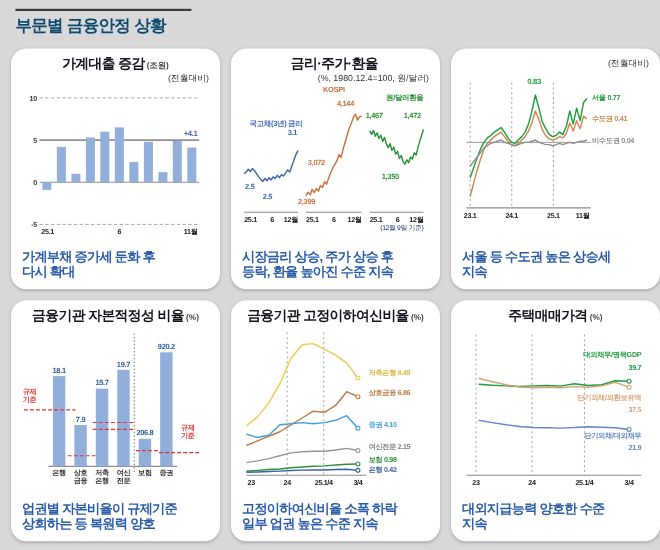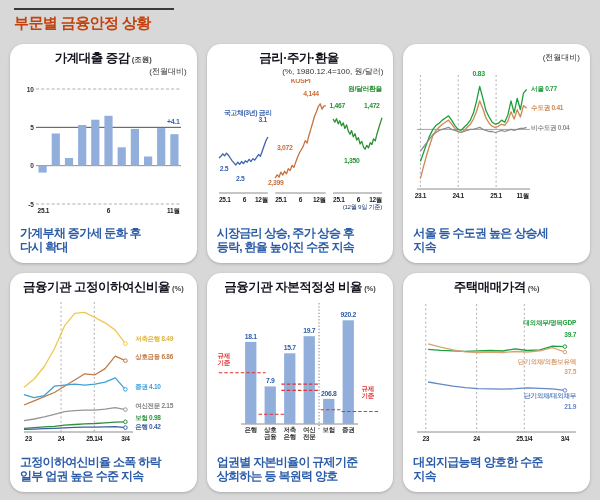--- a/index.html
+++ b/index.html
@@ -3,23 +3,23 @@
 <meta charset="utf-8">
 <style>
   html,body{margin:0;padding:0;}
   body{
     width:600px;height:500px;overflow:hidden;position:relative;
     background:#d8d8d8;
     font-family:"Liberation Sans","DejaVu Sans",sans-serif;
   }
   .header{position:absolute;left:14px;top:8px;width:170px;}
   .header-rule{border-top:2px solid #3a3a3a;width:160px;margin-bottom:4px;}
-  .page-title{margin:0;font-size:15px;font-weight:800;color:#c2410c;letter-spacing:-0.6px;}
+  .page-title{margin:0;font-size:15px;font-weight:800;color:#0c4a6e;letter-spacing:-0.6px;}
   .grid{
-    position:absolute;left:10px;right:10px;top:44px;
+    position:absolute;left:10px;right:0;top:44px;
     display:grid;grid-template-columns:repeat(3,1fr);grid-template-rows:219px 219px;gap:10px;
   }
   .card{
     background:#fff;border-radius:14px;box-shadow:0 1px 3px rgba(0,0,0,.22);
     padding:7px 10px 8px;display:flex;flex-direction:column;overflow:hidden;
   }
   .card-title{text-align:center;font-size:12.5px;font-weight:800;color:#14141e;letter-spacing:-0.5px;line-height:1.15;}
   .unit{font-size:7.5px;font-weight:700;color:#444;margin-left:2px;letter-spacing:0;}
   .subtitle{text-align:right;font-size:8px;color:#333;margin-top:1px;}
   .subtitle:empty{display:none;}
@@ -125,54 +125,20 @@
         <text x="45.2" y="133" font-size="6.5" font-weight="700" fill="#222" text-anchor="middle">24.1</text>
         <text x="83.1" y="133" font-size="6.5" font-weight="700" fill="#222" text-anchor="middle">25.1</text>
         <text x="115.9" y="133" font-size="6.5" font-weight="700" fill="#222" text-anchor="end">11월</text>
         <text x="65.6" y="11.1" font-size="7" font-weight="700" fill="#1e9e3c" text-anchor="middle"><tspan x="65.6" dy="0">0.83</tspan></text>
         <text x="118.1" y="26.0" font-size="6.6" font-weight="700" fill="#1e9e3c" text-anchor="start"><tspan x="118.1" dy="0">서울 0.77</tspan></text>
         <text x="118.1" y="45.3" font-size="6.6" font-weight="700" fill="#cd8850" text-anchor="start"><tspan x="118.1" dy="0">수도권 0.41</tspan></text>
         <text x="118.1" y="64.7" font-size="6.6" font-weight="700" fill="#8d8d8d" text-anchor="start"><tspan x="118.1" dy="0">비수도권 0.04</tspan></text>
       </svg>
     <p class="caption">서울 등 수도권 높은 상승세
 지속</p>
-  </section>
-
-  <section class="card">
-    <div class="card-title"><span>금융기관 고정이하여신비율</span><span class="unit">(%)</span></div>
-
-    <svg id="ch3" class="chart tall">
-        <line x1="41.06" x2="41.06" y1="6" y2="136" stroke="#9a9a9a" stroke-width="0.8" stroke-dasharray="2,2.4"></line>
-        <line x1="74.305" x2="74.305" y1="6" y2="136" stroke="#9a9a9a" stroke-width="0.8" stroke-dasharray="2,2.4"></line>
-        <line x1="4" x2="113" y1="136" y2="136" stroke="#8c8c8c" stroke-width="1"></line>
-        <polyline points="4.0,91.3 14.1,83.0 24.3,70.5 34.4,52.8 44.5,29.9 54.7,17.4 64.8,16.4 75.0,21.6 85.1,26.8 95.2,34.1 105.4,47.7" fill="none" stroke="#eec94f" stroke-width="1.3" stroke-linejoin="round"></polyline>
-        <circle cx="105.4" cy="47.7" r="1.8" fill="#fff" stroke="#eec94f" stroke-width="1"></circle>
-        <polyline points="4.0,109.0 14.1,104.8 24.3,100.6 34.4,96.5 44.5,90.2 54.7,84.0 64.8,77.8 75.0,78.8 85.1,72.6 95.2,60.1 105.4,64.7" fill="none" stroke="#bf7a45" stroke-width="1.3" stroke-linejoin="round"></polyline>
-        <circle cx="105.4" cy="64.7" r="1.8" fill="#fff" stroke="#bf7a45" stroke-width="1"></circle>
-        <polyline points="4.0,98.6 14.1,101.7 24.3,99.6 34.4,90.2 44.5,89.2 54.7,88.2 64.8,89.2 75.0,88.2 85.1,86.1 95.2,81.9 105.4,93.4" fill="none" stroke="#3da0d8" stroke-width="1.3" stroke-linejoin="round"></polyline>
-        <circle cx="105.4" cy="93.4" r="1.8" fill="#fff" stroke="#3da0d8" stroke-width="1"></circle>
-        <polyline points="4.0,124.6 14.1,123.0 24.3,120.9 34.4,118.3 44.5,115.7 54.7,114.7 64.8,114.2 75.0,114.2 85.1,113.1 95.2,111.6 105.4,113.6" fill="none" stroke="#969696" stroke-width="1.3" stroke-linejoin="round"></polyline>
-        <circle cx="105.4" cy="113.6" r="1.8" fill="#fff" stroke="#969696" stroke-width="1"></circle>
-        <polyline points="4.0,132.4 14.1,131.6 24.3,130.8 34.4,130.3 44.5,129.2 54.7,128.5 64.8,127.9 75.0,127.5 85.1,126.8 95.2,126.1 105.4,125.8" fill="none" stroke="#2f8f3a" stroke-width="1.3" stroke-linejoin="round"></polyline>
-        <circle cx="105.4" cy="125.8" r="1.8" fill="#fff" stroke="#2f8f3a" stroke-width="1"></circle>
-        <polyline points="4.0,133.4 14.1,133.1 24.3,132.7 34.4,132.3 44.5,131.8 54.7,131.4 64.8,131.2 75.0,131.2 85.1,130.8 95.2,130.6 105.4,131.6" fill="none" stroke="#3b5fa0" stroke-width="1.3" stroke-linejoin="round"></polyline>
-        <circle cx="105.4" cy="131.6" r="1.8" fill="#fff" stroke="#3b5fa0" stroke-width="1"></circle>
-        <text x="5.1" y="145" font-size="6.5" font-weight="700" fill="#222" text-anchor="start">23</text>
-        <text x="41.1" y="145" font-size="6.5" font-weight="700" fill="#222" text-anchor="middle">24</text>
-        <text x="74.3" y="145" font-size="6.5" font-weight="700" fill="#222" text-anchor="middle">25.1/4</text>
-        <text x="105.4" y="145" font-size="6.5" font-weight="700" fill="#222" text-anchor="middle">3/4</text>
-        <text x="115.2" y="45.0" font-size="6.5" font-weight="700" fill="#e0b43a" text-anchor="start"><tspan x="115.2" dy="0">저축은행 8.49</tspan></text>
-        <text x="115.2" y="63.2" font-size="6.5" font-weight="700" fill="#bf7a45" text-anchor="start"><tspan x="115.2" dy="0">상호금융 6.86</tspan></text>
-        <text x="115.2" y="92.5" font-size="6.5" font-weight="700" fill="#3da0d8" text-anchor="start"><tspan x="115.2" dy="0">증권 4.10</tspan></text>
-        <text x="115.2" y="111.9" font-size="6.5" font-weight="700" fill="#808080" text-anchor="start"><tspan x="115.2" dy="0">여신전문 2.15</tspan></text>
-        <text x="115.2" y="123.7" font-size="6.5" font-weight="700" fill="#2f8f3a" text-anchor="start"><tspan x="115.2" dy="0">보험 0.98</tspan></text>
-        <text x="115.2" y="133.4" font-size="6.5" font-weight="700" fill="#3b5fa0" text-anchor="start"><tspan x="115.2" dy="0">은행 0.42</tspan></text>
-      </svg>
-    <p class="caption">고정이하여신비율 소폭 하락
-일부 업권 높은 수준 지속</p>
   </section>
 
   <section class="card">
     <div class="card-title"><span>금융기관 자본적정성 비율</span><span class="unit">(%)</span></div>
 
     <svg id="ch4" class="chart tall">
         <line x1="102.039" x2="102.039" y1="7.159999999999994" y2="134.84" stroke="#666666" stroke-width="0.9" stroke-dasharray="1.2,2"></line>
         <line x1="24" x2="141" y1="128" y2="128" stroke="#8c8c8c" stroke-width="1"></line>
         <rect x="28.1" y="45.9" width="11.3" height="82.1" fill="#92afdc"></rect>
         <text x="33.75" y="42.9" font-size="6.8" font-weight="700" fill="#2b5ca8" text-anchor="middle">18.1</text>
@@ -202,20 +168,54 @@
         <line x1="103.56" x2="123.45" y1="113.75" y2="113.75" stroke="#e03131" stroke-width="1.1" stroke-dasharray="3.5,2"></line>
         <line x1="124.62" x2="162.06" y1="115.46000000000001" y2="115.46000000000001" stroke="#e03131" stroke-width="1.1" stroke-dasharray="3.5,2"></line>
         <text x="0.6" y="61.9" font-size="6.5" font-weight="700" fill="#e03131" text-anchor="start"><tspan x="0.6" dy="0">규제</tspan><tspan x="0.6" dy="7.5">기준</tspan></text>
         <text x="144.5" y="94.9" font-size="6.5" font-weight="700" fill="#e03131" text-anchor="start"><tspan x="144.5" dy="0">규제</tspan><tspan x="144.5" dy="7.5">기준</tspan></text>
       </svg>
     <p class="caption">업권별 자본비율이 규제기준
 상회하는 등 복원력 양호</p>
   </section>
 
   <section class="card">
+    <div class="card-title"><span>금융기관 고정이하여신비율</span><span class="unit">(%)</span></div>
+
+    <svg id="ch3" class="chart tall">
+        <line x1="41.06" x2="41.06" y1="6" y2="136" stroke="#9a9a9a" stroke-width="0.8" stroke-dasharray="2,2.4"></line>
+        <line x1="74.305" x2="74.305" y1="6" y2="136" stroke="#9a9a9a" stroke-width="0.8" stroke-dasharray="2,2.4"></line>
+        <line x1="4" x2="113" y1="136" y2="136" stroke="#8c8c8c" stroke-width="1"></line>
+        <polyline points="4.0,91.3 14.1,83.0 24.3,70.5 34.4,52.8 44.5,29.9 54.7,17.4 64.8,16.4 75.0,21.6 85.1,26.8 95.2,34.1 105.4,47.7" fill="none" stroke="#eec94f" stroke-width="1.3" stroke-linejoin="round"></polyline>
+        <circle cx="105.4" cy="47.7" r="1.8" fill="#fff" stroke="#eec94f" stroke-width="1"></circle>
+        <polyline points="4.0,109.0 14.1,104.8 24.3,100.6 34.4,96.5 44.5,90.2 54.7,84.0 64.8,77.8 75.0,78.8 85.1,72.6 95.2,60.1 105.4,64.7" fill="none" stroke="#bf7a45" stroke-width="1.3" stroke-linejoin="round"></polyline>
+        <circle cx="105.4" cy="64.7" r="1.8" fill="#fff" stroke="#bf7a45" stroke-width="1"></circle>
+        <polyline points="4.0,98.6 14.1,101.7 24.3,99.6 34.4,90.2 44.5,89.2 54.7,88.2 64.8,89.2 75.0,88.2 85.1,86.1 95.2,81.9 105.4,93.4" fill="none" stroke="#3da0d8" stroke-width="1.3" stroke-linejoin="round"></polyline>
+        <circle cx="105.4" cy="93.4" r="1.8" fill="#fff" stroke="#3da0d8" stroke-width="1"></circle>
+        <polyline points="4.0,124.6 14.1,123.0 24.3,120.9 34.4,118.3 44.5,115.7 54.7,114.7 64.8,114.2 75.0,114.2 85.1,113.1 95.2,111.6 105.4,113.6" fill="none" stroke="#969696" stroke-width="1.3" stroke-linejoin="round"></polyline>
+        <circle cx="105.4" cy="113.6" r="1.8" fill="#fff" stroke="#969696" stroke-width="1"></circle>
+        <polyline points="4.0,132.4 14.1,131.6 24.3,130.8 34.4,130.3 44.5,129.2 54.7,128.5 64.8,127.9 75.0,127.5 85.1,126.8 95.2,126.1 105.4,125.8" fill="none" stroke="#2f8f3a" stroke-width="1.3" stroke-linejoin="round"></polyline>
+        <circle cx="105.4" cy="125.8" r="1.8" fill="#fff" stroke="#2f8f3a" stroke-width="1"></circle>
+        <polyline points="4.0,133.4 14.1,133.1 24.3,132.7 34.4,132.3 44.5,131.8 54.7,131.4 64.8,131.2 75.0,131.2 85.1,130.8 95.2,130.6 105.4,131.6" fill="none" stroke="#3b5fa0" stroke-width="1.3" stroke-linejoin="round"></polyline>
+        <circle cx="105.4" cy="131.6" r="1.8" fill="#fff" stroke="#3b5fa0" stroke-width="1"></circle>
+        <text x="5.1" y="145" font-size="6.5" font-weight="700" fill="#222" text-anchor="start">23</text>
+        <text x="41.1" y="145" font-size="6.5" font-weight="700" fill="#222" text-anchor="middle">24</text>
+        <text x="74.3" y="145" font-size="6.5" font-weight="700" fill="#222" text-anchor="middle">25.1/4</text>
+        <text x="105.4" y="145" font-size="6.5" font-weight="700" fill="#222" text-anchor="middle">3/4</text>
+        <text x="115.2" y="45.0" font-size="6.5" font-weight="700" fill="#e0b43a" text-anchor="start"><tspan x="115.2" dy="0">저축은행 8.49</tspan></text>
+        <text x="115.2" y="63.2" font-size="6.5" font-weight="700" fill="#bf7a45" text-anchor="start"><tspan x="115.2" dy="0">상호금융 6.86</tspan></text>
+        <text x="115.2" y="92.5" font-size="6.5" font-weight="700" fill="#3da0d8" text-anchor="start"><tspan x="115.2" dy="0">증권 4.10</tspan></text>
+        <text x="115.2" y="111.9" font-size="6.5" font-weight="700" fill="#808080" text-anchor="start"><tspan x="115.2" dy="0">여신전문 2.15</tspan></text>
+        <text x="115.2" y="123.7" font-size="6.5" font-weight="700" fill="#2f8f3a" text-anchor="start"><tspan x="115.2" dy="0">보험 0.98</tspan></text>
+        <text x="115.2" y="133.4" font-size="6.5" font-weight="700" fill="#3b5fa0" text-anchor="start"><tspan x="115.2" dy="0">은행 0.42</tspan></text>
+      </svg>
+    <p class="caption">고정이하여신비율 소폭 하락
+일부 업권 높은 수준 지속</p>
+  </section>
+
+  <section class="card">
     <div class="card-title"><span>주택매매가격</span><span class="unit">(%)</span></div>
 
     <svg id="ch5" class="chart tall">
         <line x1="12.745" x2="12.745" y1="8" y2="136" stroke="#9a9a9a" stroke-width="0.8" stroke-dasharray="2,2.4"></line>
         <line x1="63.625" x2="63.625" y1="8" y2="136" stroke="#9a9a9a" stroke-width="0.8" stroke-dasharray="2,2.4"></line>
         <line x1="111.325" x2="111.325" y1="8" y2="136" stroke="#9a9a9a" stroke-width="0.8" stroke-dasharray="2,2.4"></line>
         <line x1="4" x2="163" y1="136" y2="136" stroke="#8c8c8c" stroke-width="1"></line>
         <polyline points="15.1,53.3 27.6,54.3 40.0,54.8 52.4,55.3 64.9,54.8 77.3,54.5 89.7,55.0 102.1,52.8 114.6,54.5 127.0,53.8 139.4,50.1 151.9,50.6" fill="none" stroke="#1e9e3c" stroke-width="1.3" stroke-linejoin="round"></polyline>
         <circle cx="151.9" cy="50.6" r="1.8" fill="#fff" stroke="#1e9e3c" stroke-width="1"></circle>
         <polyline points="15.1,47.9 27.6,51.1 40.0,53.8 52.4,55.8 64.9,56.5 77.3,56.0 89.7,56.5 102.1,55.5 114.6,56.0 127.0,54.8 139.4,51.6 151.9,56.0" fill="none" stroke="#d9a273" stroke-width="1.3" stroke-linejoin="round"></polyline>

